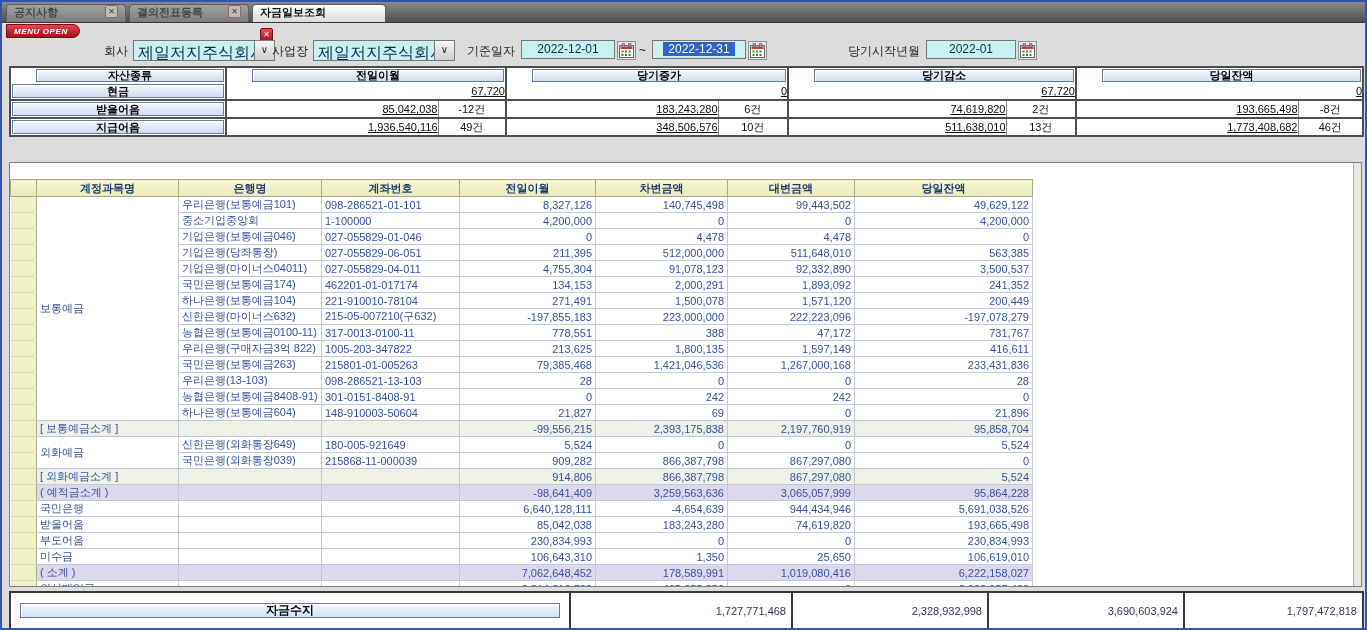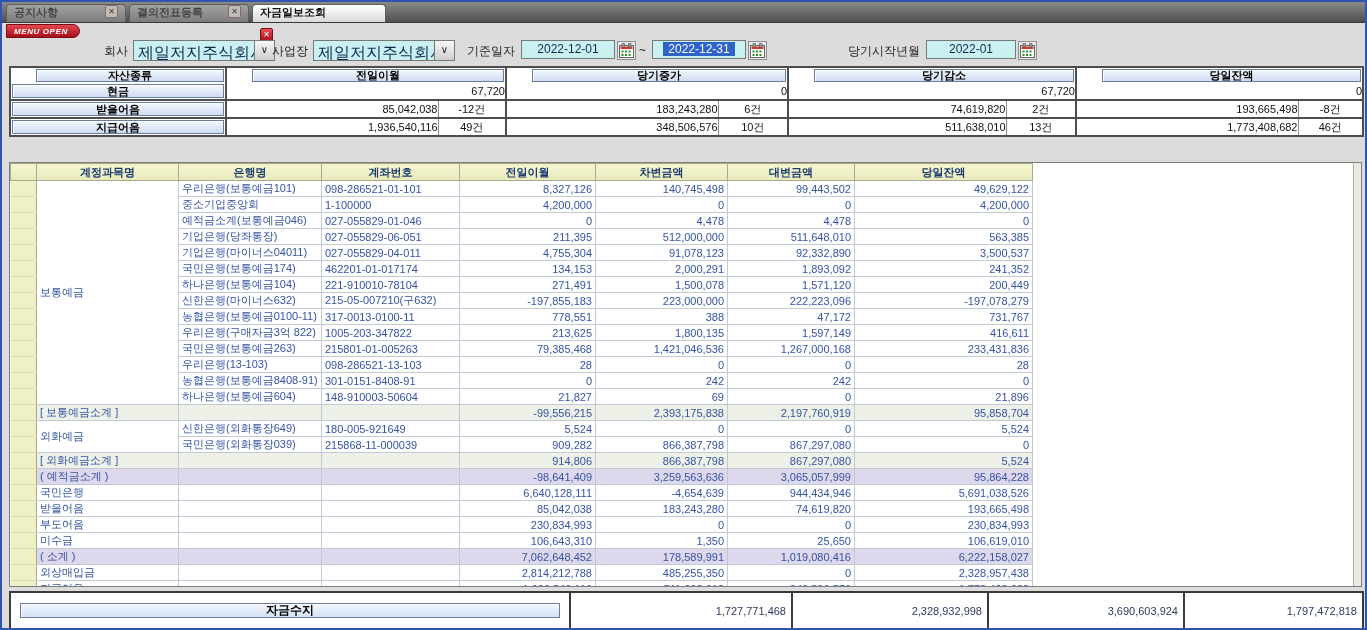--- a/index.html
+++ b/index.html
@@ -38,29 +38,29 @@
     display:flex;align-items:center;justify-content:center;cursor:pointer;}
   .tilde{position:absolute;top:4px;font-size:12px;color:#222;}
   
   .sumwrap{position:absolute;top:64px;left:7px;}
   table.sumtable{border-collapse:collapse;table-layout:fixed;width:1353px;border:2px solid #4d4d4d;background:#fff;}
   table.sumtable td{padding:0;height:16px;overflow:hidden;white-space:nowrap;}
   table.sumtable tr.hrow td{height:15px;padding-left:24px;}
   table.sumtable tr:not(:first-child) td{border-top:2px solid #4d4d4d;}
   td.gstart{border-left:2px solid #4d4d4d;}
   td.cnt{border-left:1px solid #8f8f8f;text-align:center;font-size:11px;color:#111;}
-  td.amt{text-align:right;padding-right:4px;font-size:11px;color:#111;}
+  td.amt{text-align:right;padding-right:4px;font-size:11px;color:#111;text-decoration:underline;}
   .btnface{margin:1px 1px;border:1px solid #697e9e;background:linear-gradient(#f4f8ff,#d0dcf0);
     box-shadow:inset 1px 1px 0 #fff;font-weight:bold;font-size:11px;color:#000;
     text-align:center;height:11px;line-height:11px;overflow:hidden;}
   tr.drow .btnface{height:12px;line-height:12px;}
   
   .gridwrap{position:absolute;top:160px;left:7px;width:1353px;height:425px;background:#fff;
     border:1px solid #7e7e7e;overflow:hidden;box-sizing:border-box;}
-  table.dtable{border-collapse:collapse;table-layout:fixed;width:1022px;}
+  table.dtable{border-collapse:collapse;table-layout:fixed;width:1022px;margin-top:16px;}
   table.dtable th{height:16px;background:linear-gradient(#f6f6d2,#e9e9bc);border:1px solid #a9a98c;
     font-size:11px;font-weight:bold;color:#1b3a70;padding:0;white-space:nowrap;overflow:hidden;}
   table.dtable td{height:14px;font-size:11px;color:#3553a5;border-right:1px solid #c3c9d4;border-bottom:1px solid #c3c9d4;
     padding:0 3px;white-space:nowrap;overflow:hidden;}
   table.dtable td.sel{background:#f0f0c6;border-right:1px solid #a9a98c;border-bottom:1px solid #d9d9b0;cursor:pointer;}
   table.dtable td.acct{vertical-align:middle;text-align:left;}
   table.dtable td.num{text-align:right;}
   tr.r-sub1 td:not(.sel){background:#edf1e7;}
   tr.r-sub2 td:not(.sel){background:#ddd8ec;}
   .scroll-track{position:absolute;top:0;right:0;width:7px;height:100%;background:#ece9e2;border-left:1px solid #b3afa3;}
@@ -274,21 +274,21 @@
           <td class="sel"></td>
           <td class="bank">중소기업중앙회</td>
           <td class="accno">1-100000</td>
           <td class="num">4,200,000</td>
           <td class="num">0</td>
           <td class="num">0</td>
           <td class="num">4,200,000</td>
         </tr>
         <tr class="r-plain">
           <td class="sel"></td>
-          <td class="bank">예적금소계(보통예금046)</td>
+          <td class="bank">기업은행(보통예금046)</td>
           <td class="accno">027-055829-01-046</td>
           <td class="num">0</td>
           <td class="num">4,478</td>
           <td class="num">4,478</td>
           <td class="num">0</td>
         </tr>
         <tr class="r-plain">
           <td class="sel"></td>
           <td class="bank">기업은행(당좌통장)</td>
           <td class="accno">027-055829-06-051</td>

